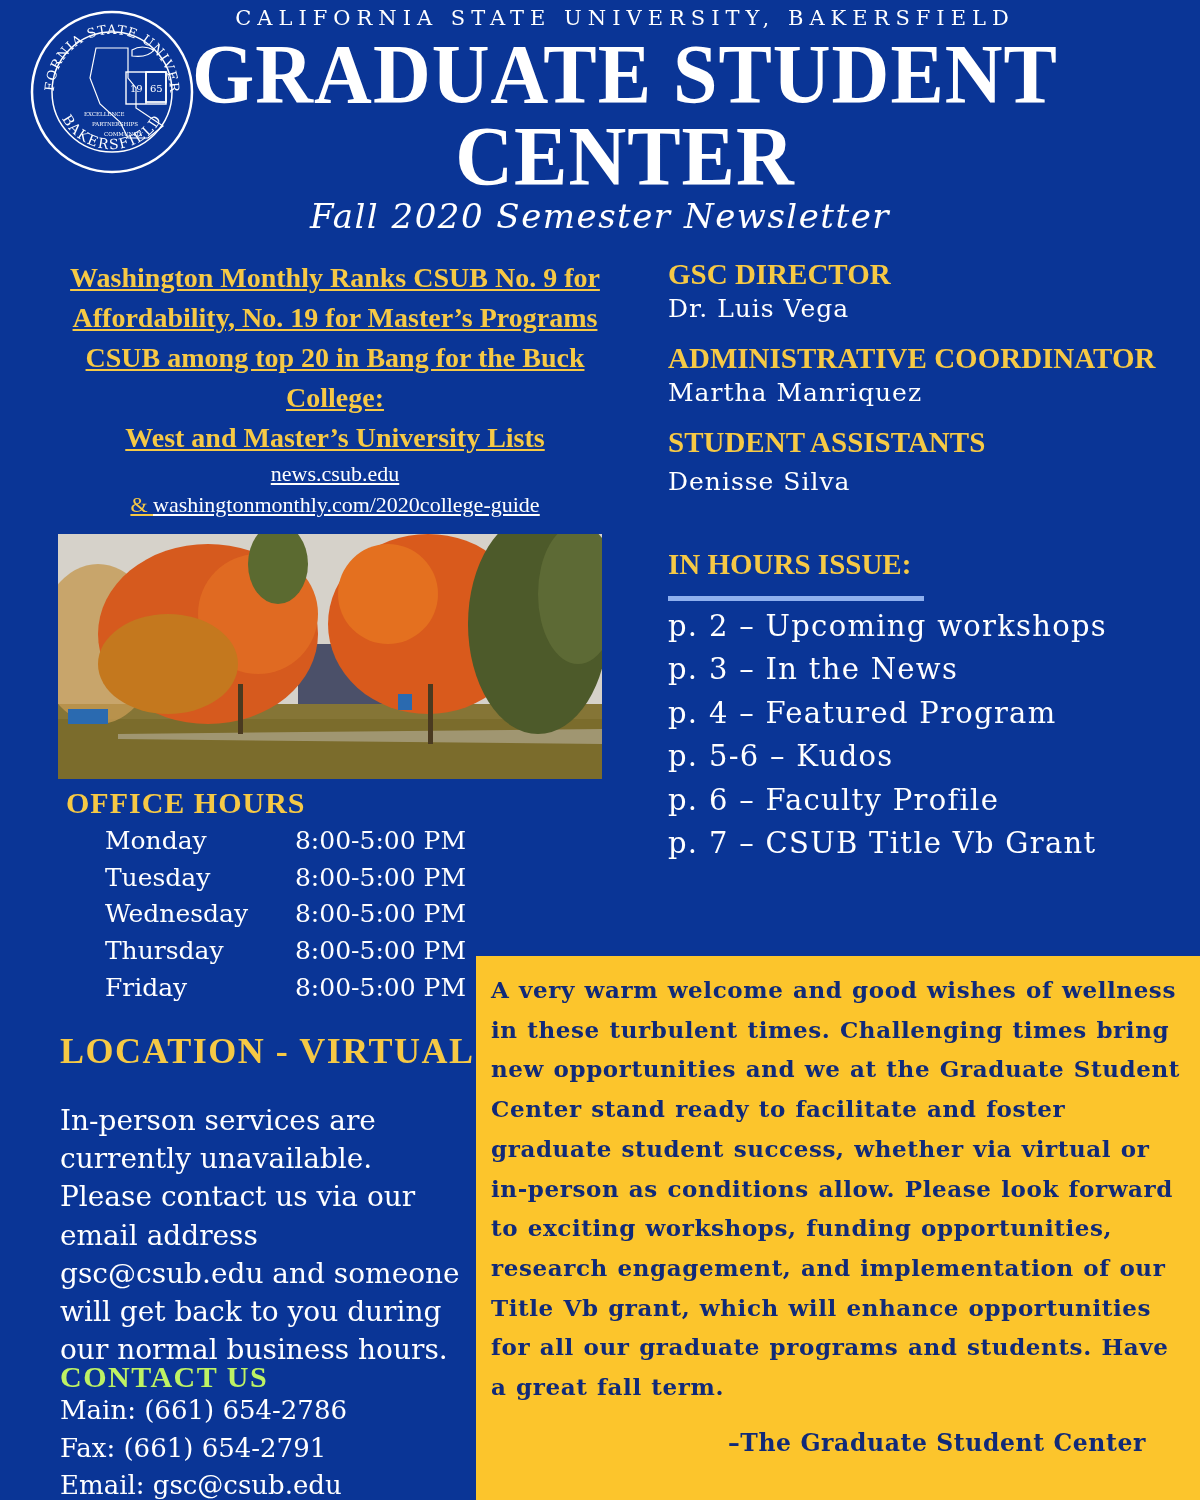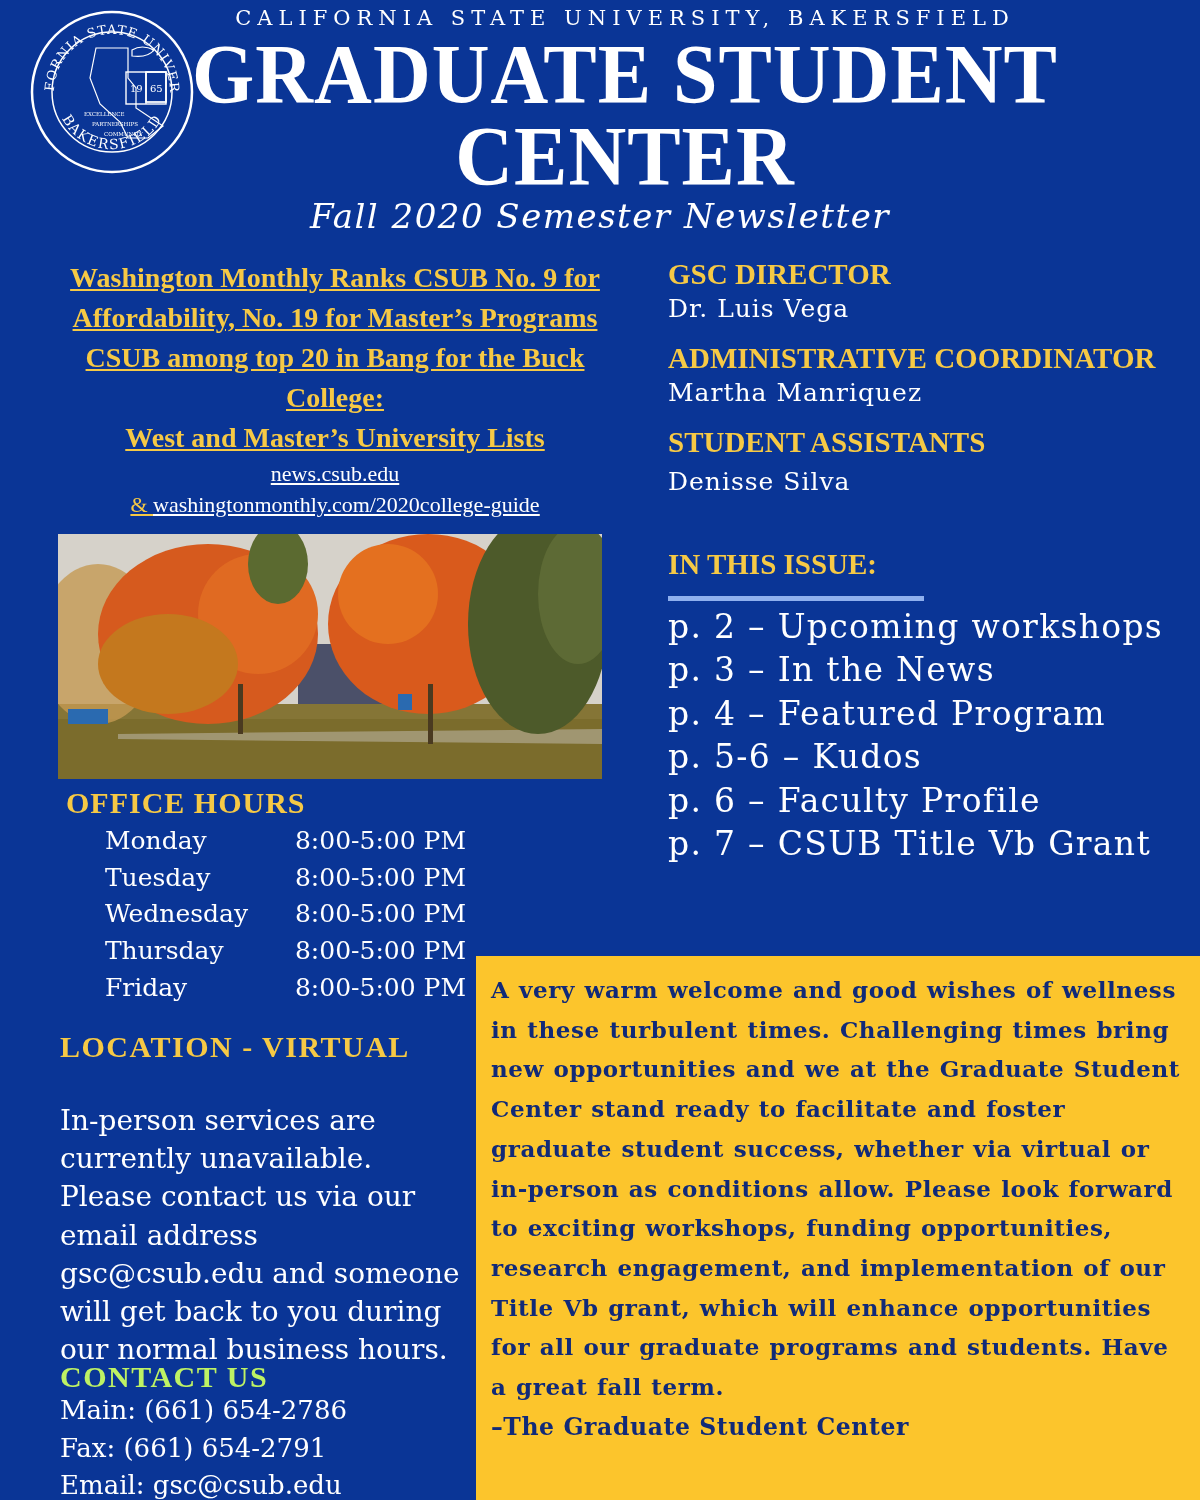--- a/index.html
+++ b/index.html
@@ -86,21 +86,21 @@
     font-family: "Liberation Serif", serif; font-weight: bold;
     font-size: 29px; color: #f6c945;
   }
   .issue-rule {
     left: 668px; top: 596px; width: 256px; height: 5px;
     background: #8fb0ee;
   }
   .issue-list { left: 668px; top: 605px; width: 520px; list-style: none; }
   .issue-list li {
     font-family: "DejaVu Serif", serif;
-    font-size: 33px; line-height: 43.4px;
+    font-size: 29px; line-height: 43.4px;
     color: #ffffff; letter-spacing: 1.3px;
   }
 
   
   .hours-head {
     left: 66px; top: 786px;
     font-family: "Liberation Serif", serif; font-weight: bold;
     font-size: 30px; letter-spacing: 1px; color: #f6c945;
   }
   .hours { left: 66px; top: 822px; width: 400px; }
@@ -108,21 +108,21 @@
   .hours .day, .hours .time {
     font-family: "DejaVu Serif", serif;
     font-size: 25px; color: #ffffff;
   }
   .hours .day { width: 190px; }
 
   
   .loc-head {
     left: 60px; top: 1030px;
     font-family: "Liberation Serif", serif; font-weight: bold;
-    font-size: 30px; letter-spacing: 1.5px; color: #f6c945;
+    font-size: 36px; letter-spacing: 1.5px; color: #f6c945;
   }
   .loc-body {
     left: 60px; top: 1066px; width: 400px;
     font-family: "DejaVu Serif", serif;
     font-size: 28px; line-height: 38.2px; color: #ffffff; margin-top: 36px;
   }
 
   
   .contact-head {
     left: 60px; top: 1360px;
@@ -141,23 +141,23 @@
     background: #fcc52c;
     padding: 14px 14px 0 15px;
     color: #112a78;
   }
   .welcome p {
     font-family: "DejaVu Serif", serif; font-weight: bold;
     font-size: 23px; line-height: 39.7px; letter-spacing: 0.6px;
     word-spacing: 1px;
   }
   .welcome .sig {
-    text-align: left; padding-right: 40px;
+    text-align: right; padding-right: 40px;
     font-family: "DejaVu Serif", serif; font-weight: bold;
-    font-size: 23.5px; line-height: 40px; letter-spacing: 0.6px;
+    font-size: 23.5px; line-height: 40px; letter-spacing: 0.6px; margin-top: 16px;
   }
 </style>
 </head>
 <body>
 
 <div class="abs seal">
   <svg width="168" height="168" viewBox="0 0 168 168">
     <defs>
       <path id="arcTop" d="M 26 84 A 58 58 0 0 1 142 84"></path>
       <path id="arcBot" d="M 30 100 A 56 56 0 0 0 138 100"></path>
@@ -235,21 +235,21 @@
   <div class="label">GSC DIRECTOR</div>
   <div class="name">Dr. Luis Vega</div>
   <div class="gap"></div>
   <div class="label">ADMINISTRATIVE COORDINATOR</div>
   <div class="name">Martha Manriquez</div>
   <div class="gap"></div>
   <div class="label">STUDENT ASSISTANTS</div>
   <div class="name" style="line-height:44px">Denisse Silva</div>
 </div>
 
-<div class="abs issue-head">IN THIS ISSUE:</div>
+<div class="abs issue-head">IN HOURS ISSUE:</div>
 <div class="abs issue-rule"></div>
 <ul class="abs issue-list">
   <li>p. 2 – Upcoming workshops</li>
   <li>p. 3 – In the News</li>
   <li>p. 4 – Featured Program</li>
   <li>p. 5-6 – Kudos</li>
   <li>p. 6 – Faculty Profile</li>
   <li>p. 7 – CSUB Title Vb Grant</li>
 </ul>
 

